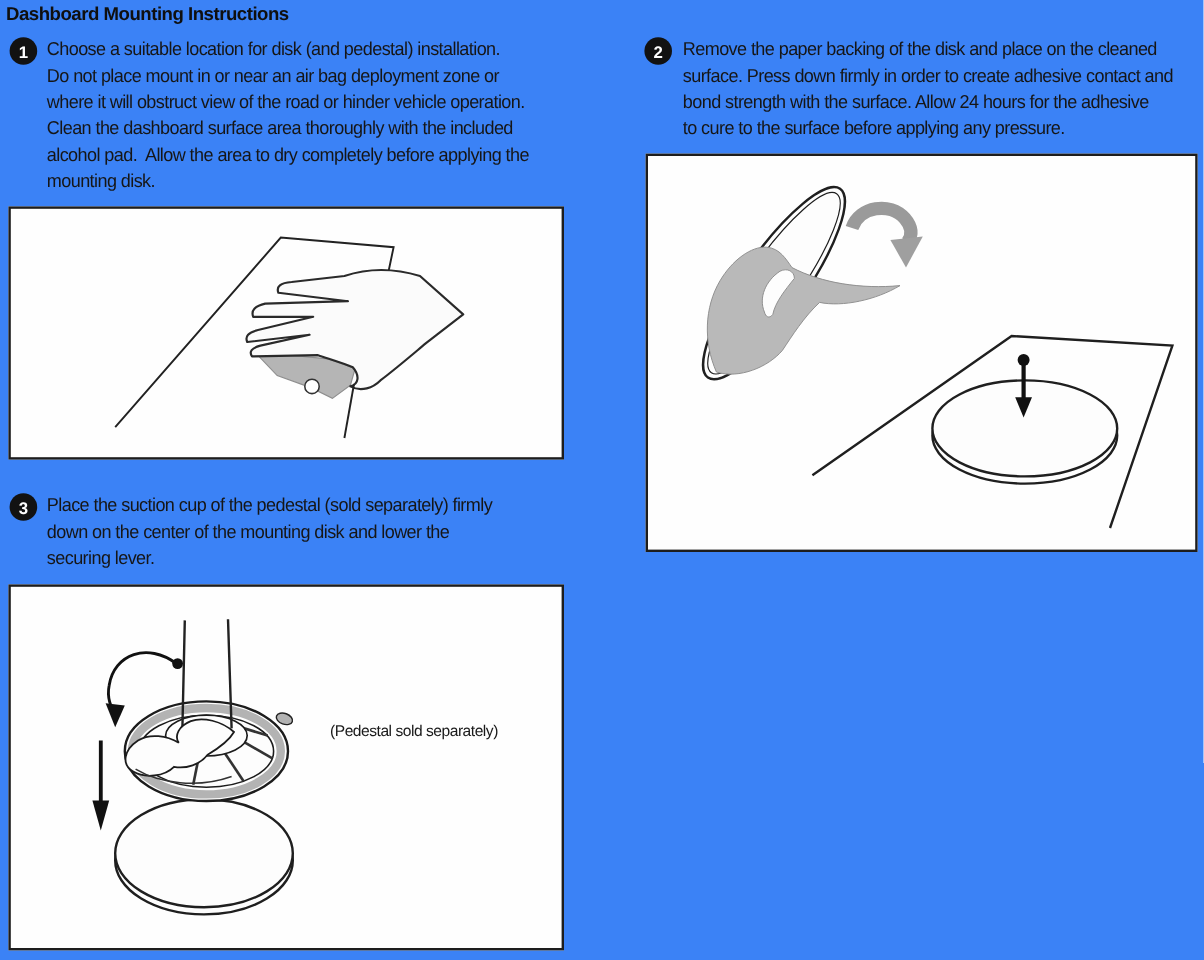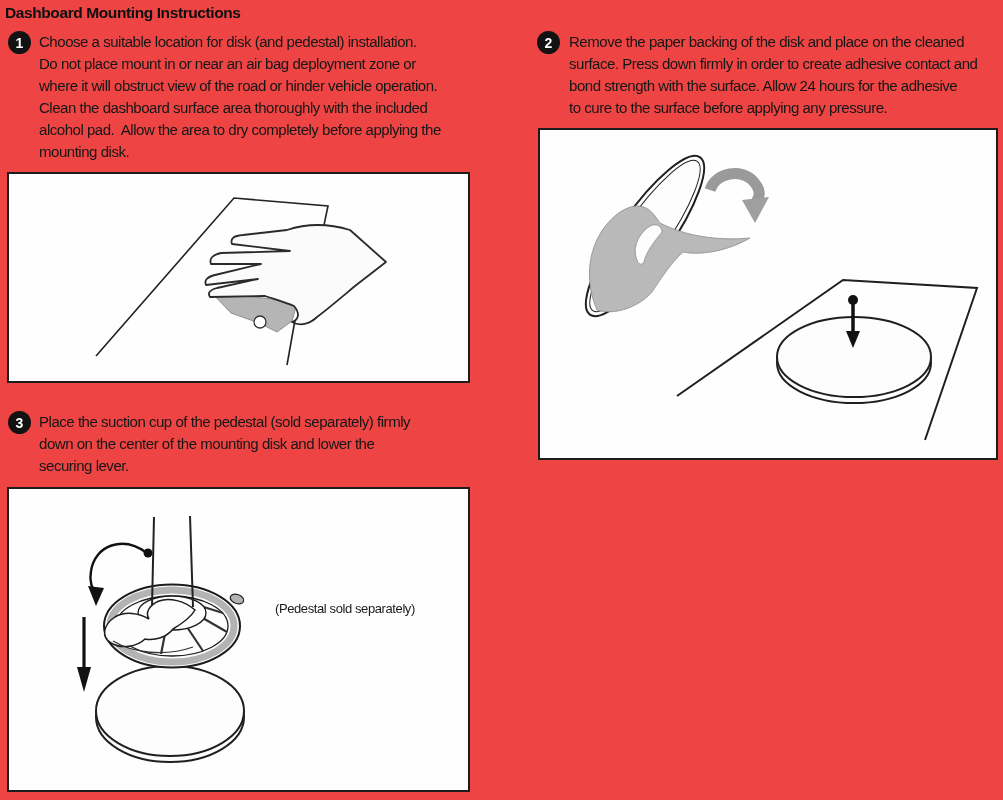--- a/index.html
+++ b/index.html
@@ -1,19 +1,19 @@
 <!DOCTYPE html>
 <html><head>
 <meta charset="utf-8">
 <style>
   html,body{margin:0;padding:0;background:#ffffff;}
   .page{
     position:relative;
     width:1003px;height:800px;
-    background:#ef4444;
+    background:#3b82f6;
     overflow:hidden;
     font-family:"Liberation Sans", sans-serif;
     color:#141414;
   }
   .page-title{
     position:absolute;left:5px;top:4px;
     font-size:15.5px;font-weight:bold;letter-spacing:-0.4px;
     color:#0f0f0f;white-space:pre;margin:0;
   }
   .step{position:absolute;display:flex;align-items:flex-start;}

